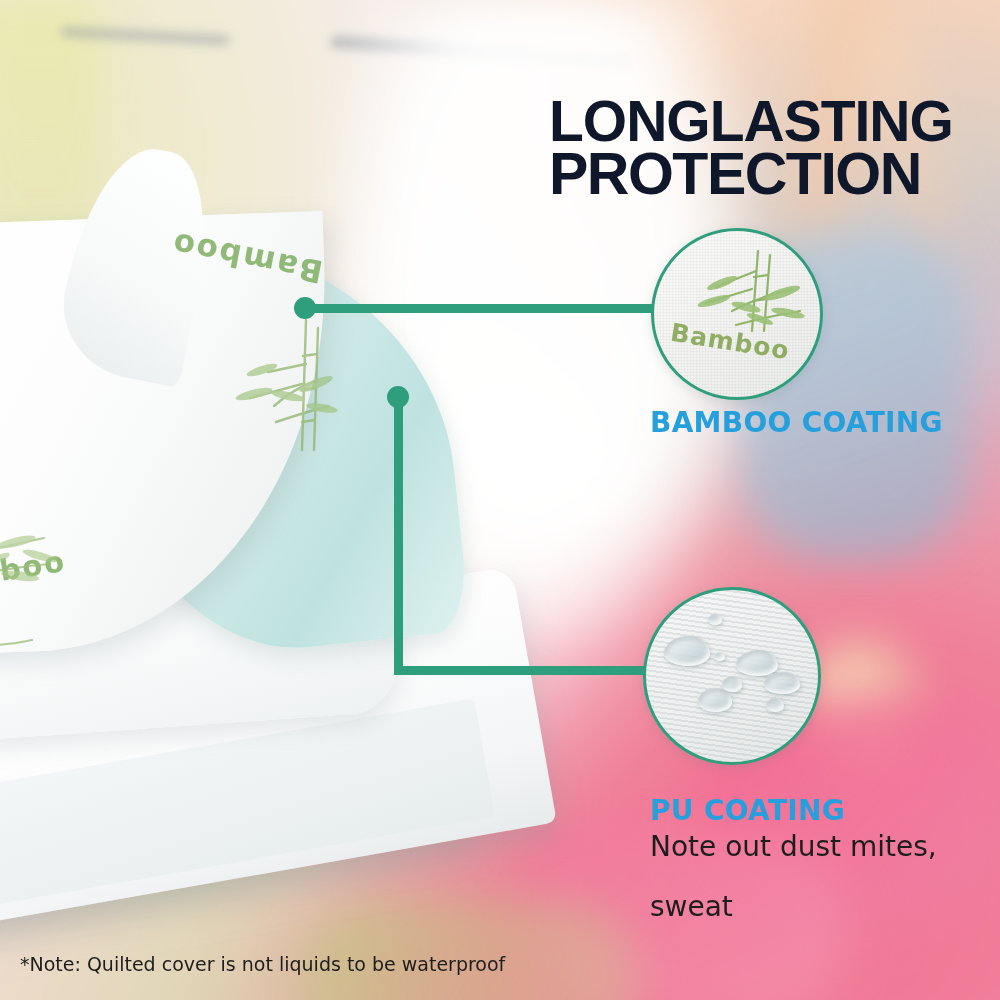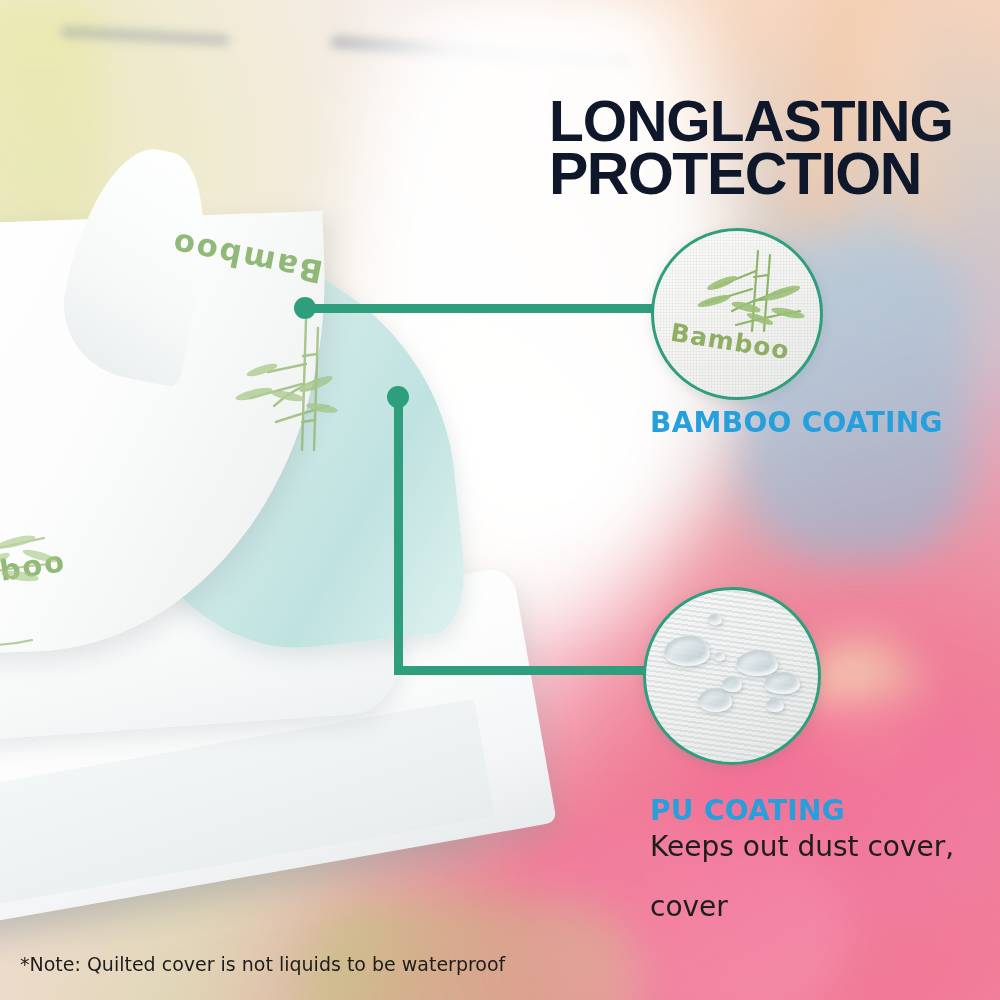--- a/index.html
+++ b/index.html
@@ -287,21 +287,21 @@
     <p class="feat-title">BAMBOO COATING</p>
     <p class="feat-body">
       <br>
       <br>
     </p>
   </div>
 
   <div class="feat feat-2">
     <p class="feat-title">PU COATING</p>
     <p class="feat-body">
-      <span>Keeps out dust cover,</span><br>
+      <span>Note out dust mites,</span><br>
       <br>
-      <span>cover</span>
+      <span>sweat</span>
     </p>
   </div>
 
   <div class="note">*Note: Quilted cover is not liquids to be waterproof</div>
 
 </div>
 
 </body></html>

